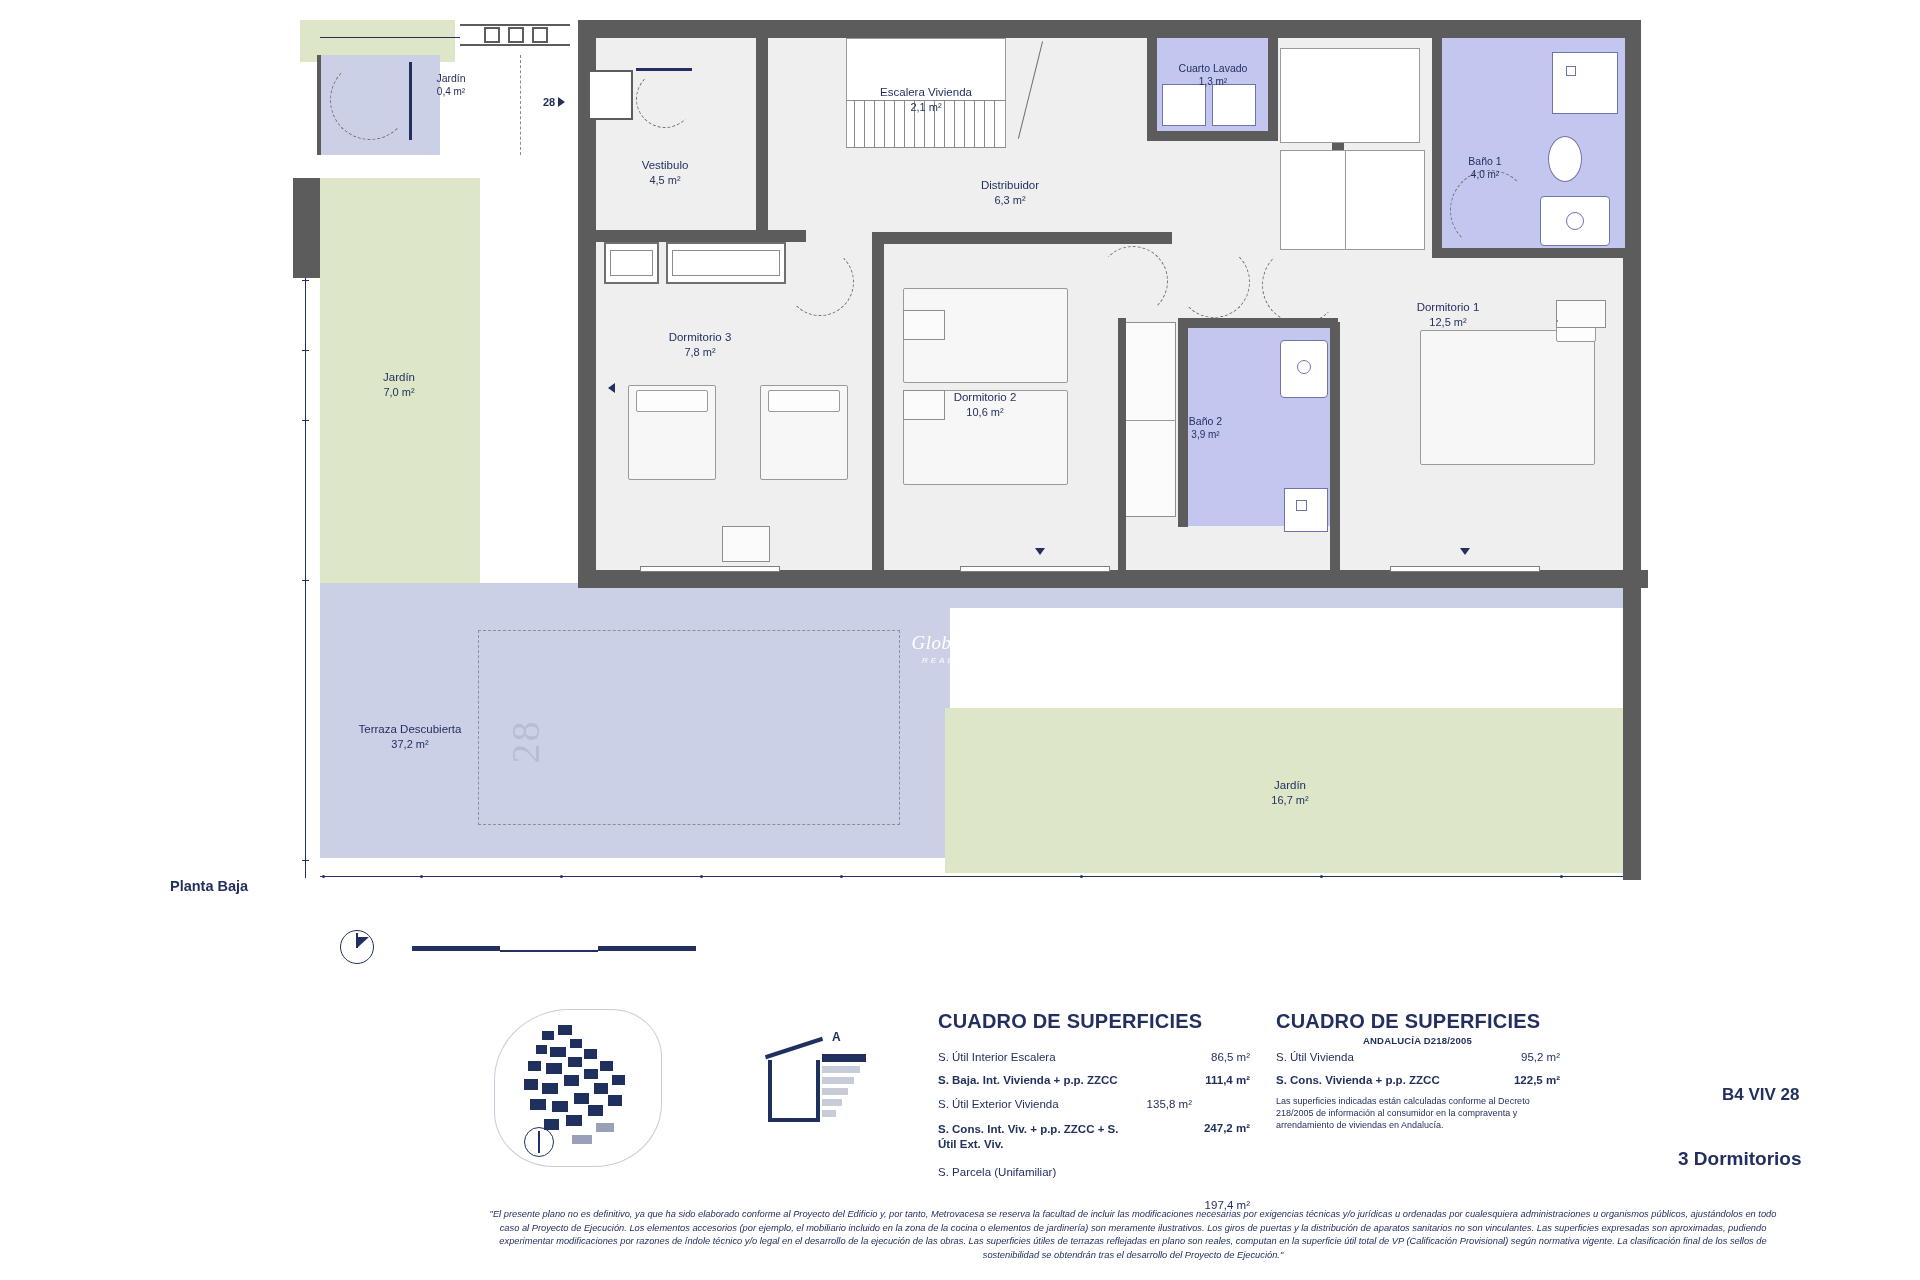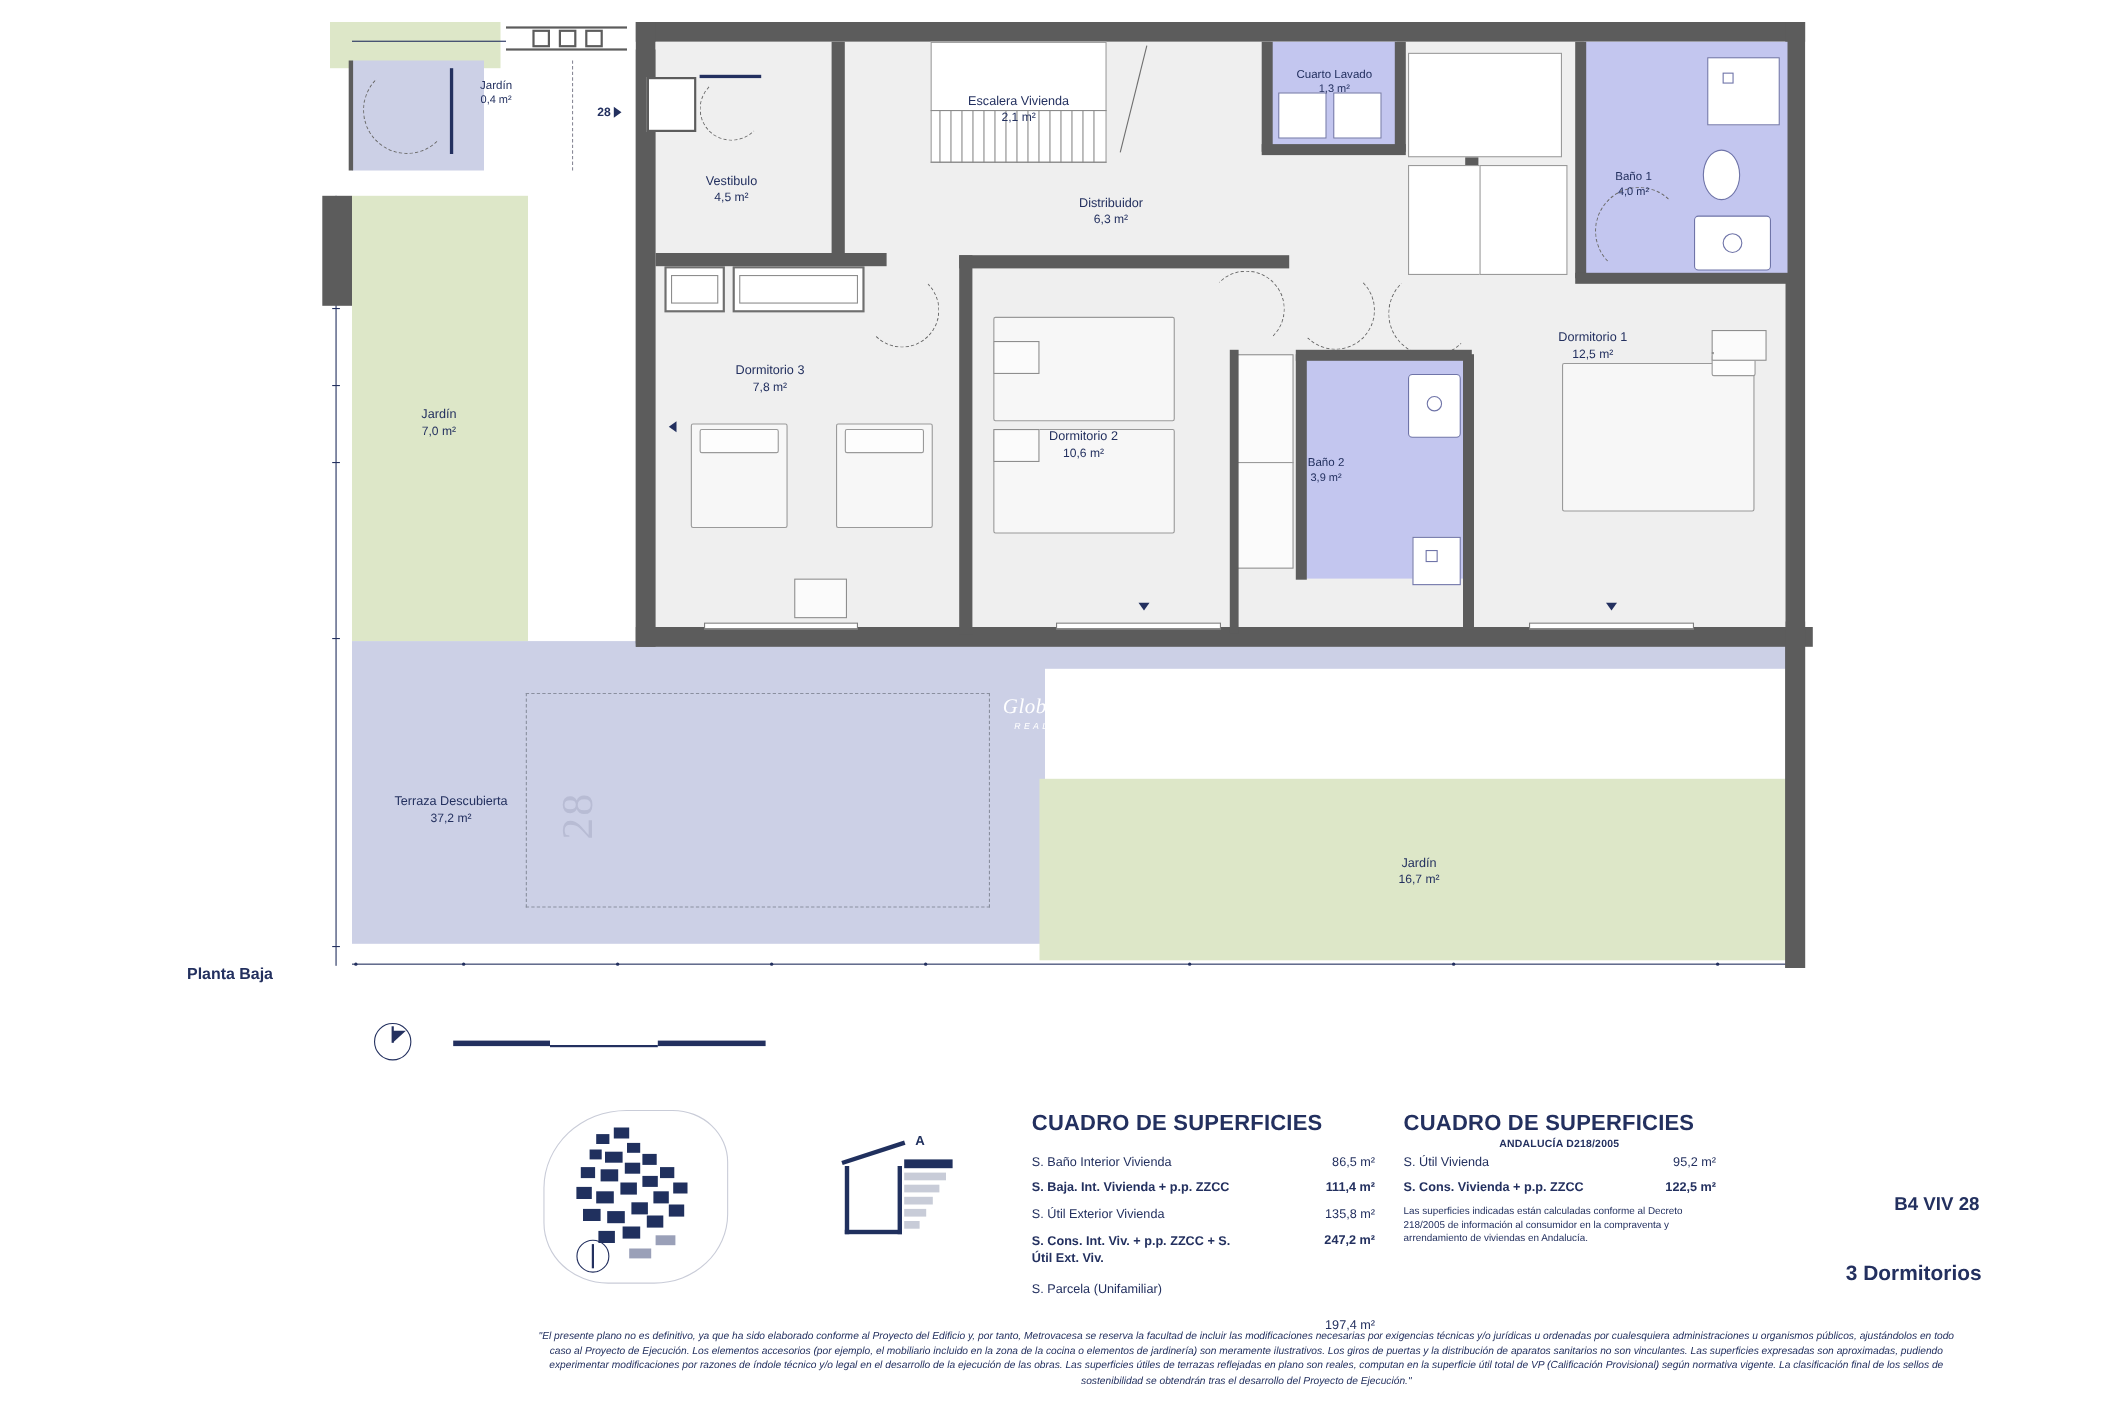--- a/index.html
+++ b/index.html
@@ -399,28 +399,28 @@
       <div class="abs" style="left:0;top:23px;width:32px;height:7px;background:#c8ccd8;"></div>
       <div class="abs" style="left:0;top:34px;width:26px;height:7px;background:#c8ccd8;"></div>
       <div class="abs" style="left:0;top:45px;width:20px;height:7px;background:#c8ccd8;"></div>
       <div class="abs" style="left:0;top:56px;width:14px;height:7px;background:#c8ccd8;"></div>
     </div>
     <div class="abs" style="left:72px;top:10px;font-size:12px;font-weight:bold;color:#20305e;">A</div>
   </div>
 
   <div class="tbl-title" style="left:938px;top:1010px;">CUADRO DE SUPERFICIES</div>
 
-  <div class="row-l" style="left:938px;top:1051px;">S. Baño Interior Vivienda</div>
+  <div class="row-l" style="left:938px;top:1051px;">S. Útil Interior Escalera</div>
   <div class="row-r" style="left:1150px;top:1051px;width:100px;">86,5 m²</div>
 
   <div class="row-l bold" style="left:938px;top:1074px;">S. Baja. Int. Vivienda + p.p. ZZCC</div>
   <div class="row-r bold" style="left:1150px;top:1074px;width:100px;">111,4 m²</div>
 
   <div class="row-l" style="left:938px;top:1098px;">S. Útil Exterior Vivienda</div>
-  <div class="row-r" style="left:1150px;top:1098px;width:100px;">135,8 m²</div>
+  <div class="row-r" style="left:1092px;top:1098px;width:100px;">135,8 m²</div>
 
   <div class="row-l bold" style="left:938px;top:1122px;width:200px;white-space:normal;line-height:15px;">S. Cons. Int. Viv. + p.p. ZZCC + S. Útil Ext. Viv.</div>
   <div class="row-r bold" style="left:1150px;top:1122px;width:100px;">247,2 m²</div>
 
   <div class="row-l" style="left:938px;top:1166px;">S. Parcela (Unifamiliar)</div>
   <div class="row-r" style="left:1150px;top:1199px;width:100px;">197,4 m²</div>
 
   <div class="tbl-title" style="left:1276px;top:1010px;">CUADRO DE SUPERFICIES</div>
   <div class="tbl-sub" style="left:1363px;top:1035px;">ANDALUCÍA D218/2005</div>
 

